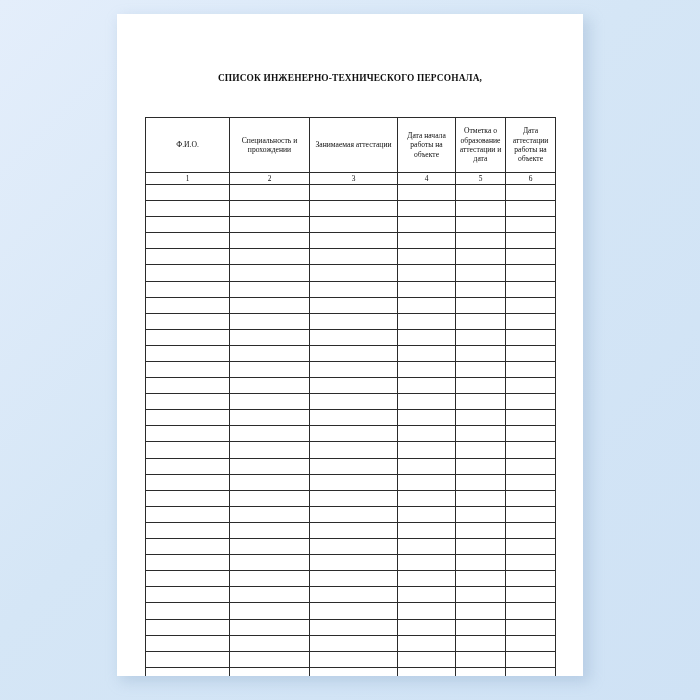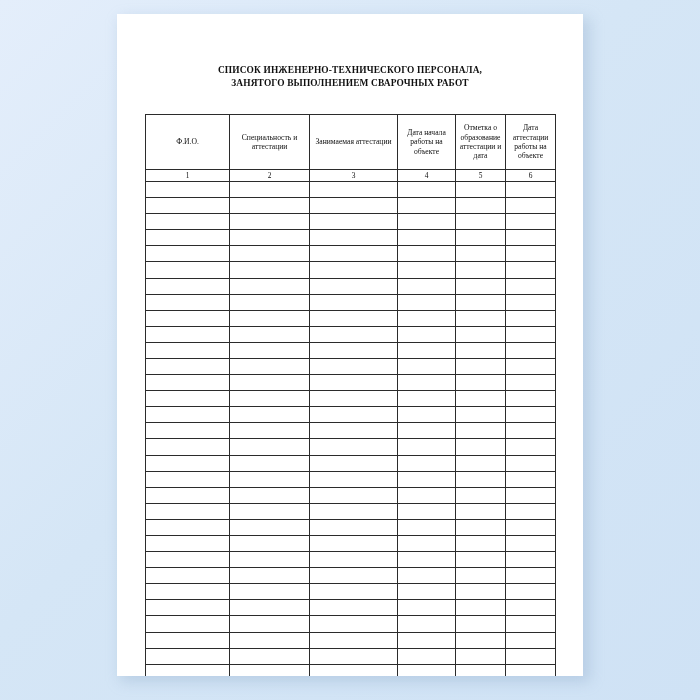--- a/index.html
+++ b/index.html
@@ -35,21 +35,21 @@
     left: 117px;
     top: 14px;
     width: 466px;
     height: 662px;
     background: #ffffff;
     box-sizing: border-box;
     padding: 0;
     overflow: hidden;
   }
   .doc-title {
-    margin: 8px;
+    margin: 16px;
     padding: 42px 36px 0 36px;
     text-align: center;
     font-size: 9.4px;
     font-weight: bold;
     line-height: 1.38;
     letter-spacing: 0.15px;
     color: #101010;
     text-transform: uppercase;
   }
   .title-line {
@@ -104,37 +104,36 @@
 </head>
 <body>
 
 <div id="stage">
   <div class="page-shadow"></div>
 
   <div class="page">
 
     <h1 class="doc-title">
       <span class="title-line">СПИСОК ИНЖЕНЕРНО-ТЕХНИЧЕСКОГО ПЕРСОНАЛА,</span>
-      <span class="title-line">ЗАНЯТОГО ВЫПОЛНЕНИЕМ СВАРОЧНЫХ РАБОТ</span>
     </h1>
 
     <div class="table-wrap">
       <table class="reg">
         <colgroup>
           <col class="c1">
             <col class="c2">
             <col class="c3">
             <col class="c4">
             <col class="c5">
             <col class="c6">
         </colgroup>
         <thead>
           <tr>
             <th>Ф.И.О.</th>
-            <th>Специальность и аттестации</th>
+            <th>Специальность и прохождении</th>
             <th>Занимаемая аттестации</th>
             <th class="h-small">Дата начала работы на объекте</th>
             <th class="h-small">Отметка о образование аттестации и дата</th>
             <th class="h-small">Дата аттестации работы на объекте</th>
           </tr>
           <tr>
             <td class="numrow">1</td>
             <td class="numrow">2</td>
             <td class="numrow">3</td>
             <td class="numrow">4</td>

